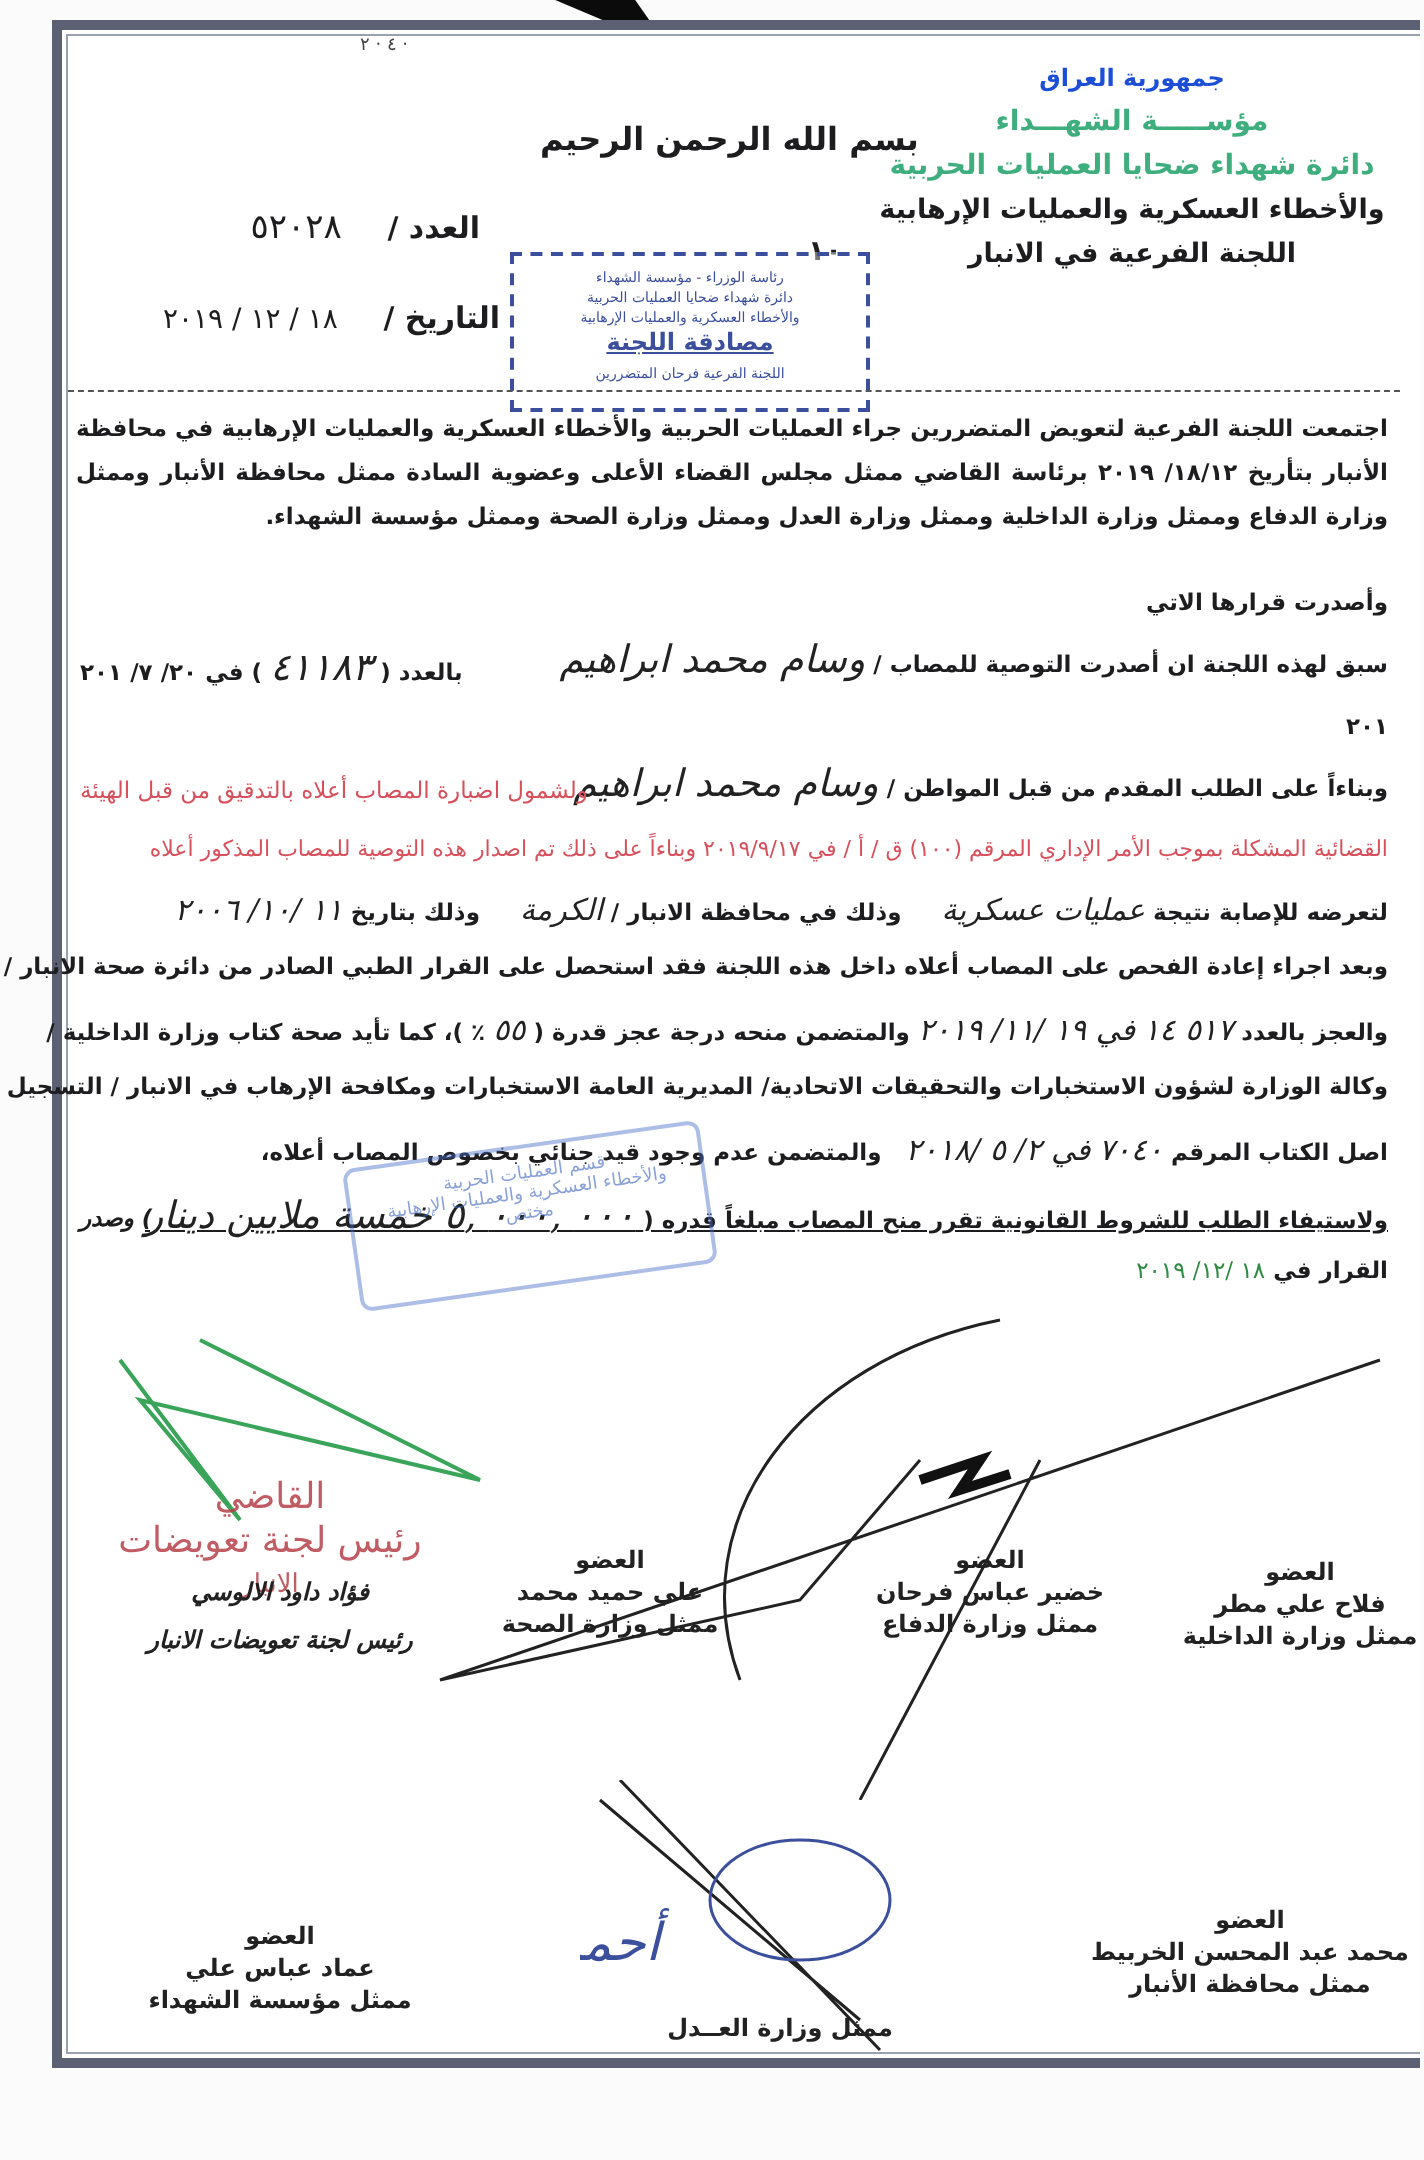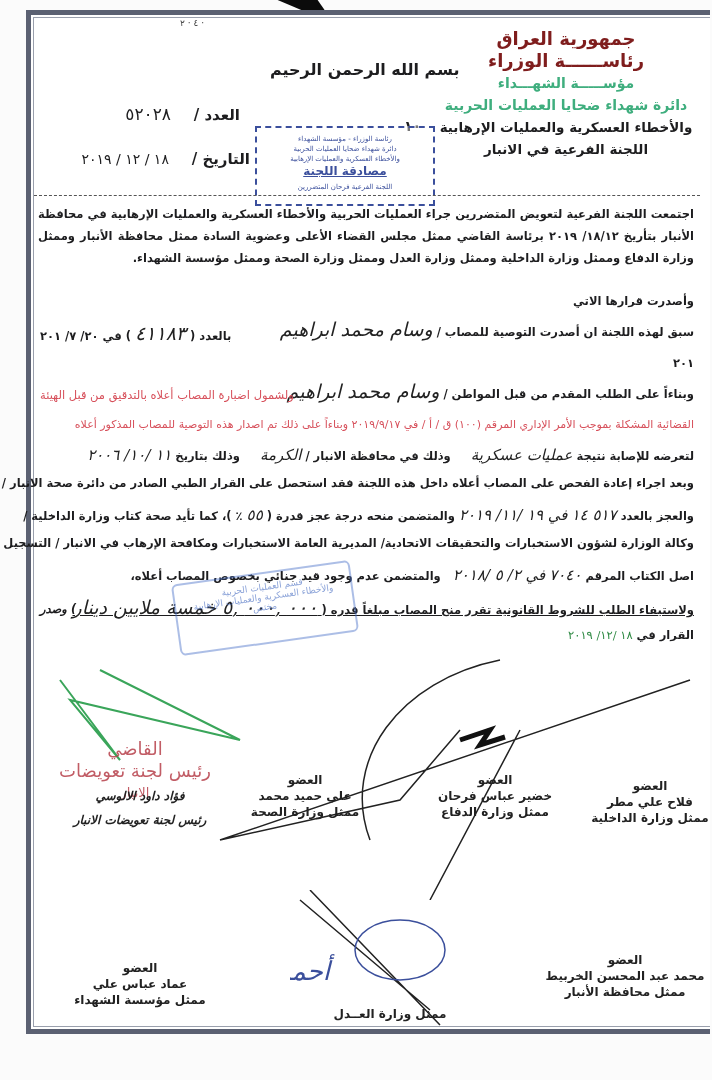--- a/index.html
+++ b/index.html
@@ -27,21 +27,21 @@
   .corner-tab {
     position:absolute; left:286px; top:0; width:0; height:0;
     border-left:40px solid transparent; border-top:24px solid #0b0b0b;
     transform:skewX(35deg);
   }
   .top-marks { position:absolute; left:180px; top:18px; font-size:9px; color:#444; letter-spacing:10px; direction:ltr; }
 
   
   .hdr { position:absolute; right:16px; top:28px; width:260px; text-align:center; font-weight:bold; }
   .hdr div { line-height:22px; }
-  .h-red { color:#7f1d1d; font-size:18px; }
+  .h-red { color:#1d4ed8; font-size:12px; }
   .h-green { color:#3fae7e; font-size:14px; }
   .h-dark { color:#1d1d1f; font-size:13.5px; }
   .sep {
     position:absolute; left:34px; right:12px; top:195px; border-top:1.5px dashed #555;
   }
   .basmala { position:absolute; left:270px; top:60px; font-size:16px; font-weight:bold; }
   .ref-row { position:absolute; left:40px; font-size:15px; direction:rtl; width:200px; text-align:right; }
   .ref-label { font-weight:bold; }
   .ref-val { font-size:17px; direction:ltr; display:inline-block; margin-right:18px; letter-spacing:3px; }
   .dot-marks { position:absolute; left:404px; top:118px; font-size:14px; font-weight:bold; }
@@ -78,21 +78,20 @@
 
 <div class="paper">
   <div class="corner-tab"></div>
   <div class="frame">
     <div class="frame-inner"></div>
   </div>
   <div class="top-marks">٤ · ٢ ·</div>
 
   <div class="hdr">
     <div class="h-red">جمهورية العراق</div>
-    <div class="h-red">رئاســــــة الوزراء</div>
     <div class="h-green">مؤســـــة الشهـــداء</div>
     <div class="h-green">دائرة شهداء ضحايا العمليات الحربية</div>
     <div class="h-dark">والأخطاء العسكرية والعمليات الإرهابية</div>
     <div class="h-dark">اللجنة الفرعية في الانبار</div>
   </div>
 
   <div class="basmala">بسم الله الرحمن الرحيم</div>
   <div class="dot-marks">١٠</div>
 
   <div class="ref-row" style="top:104px;">

